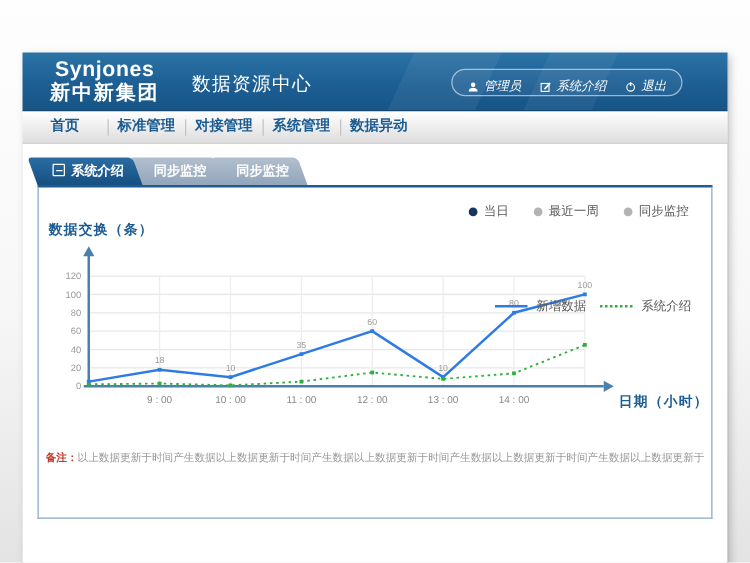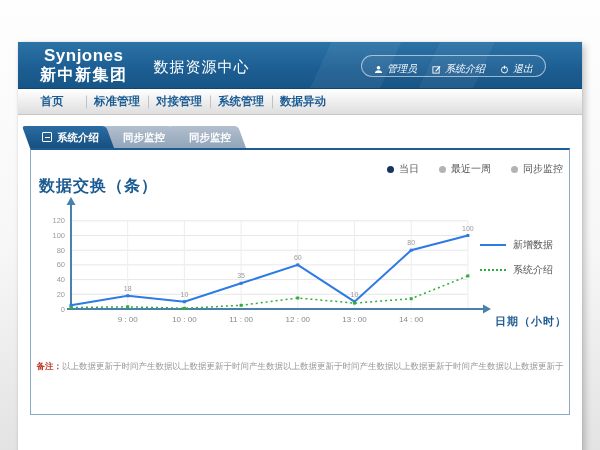--- a/index.html
+++ b/index.html
@@ -38,28 +38,28 @@
     color:#fff;font-size:10.5px;font-weight:bold;cursor:pointer;z-index:1;}
   .tab::before{content:"";position:absolute;left:0;right:7px;top:0;bottom:0;z-index:-1;
     background:linear-gradient(180deg,#b2bfce,#92a5ba);transform:skewX(20deg);transform-origin:100% 100%;
     border-radius:3px 4px 0 0;}
   .tab.active{z-index:3;}
   .tab.active::before{background:linear-gradient(180deg,#2a6da3,#174f80);}
   .tab-icon{display:inline-block;width:8px;height:8px;border:1px solid #fff;border-radius:1px;
     margin-right:5px;vertical-align:-1px;background:linear-gradient(#fff 0 0) center/5px 1px no-repeat;}
   
   .panel{border:1px solid #89a9c7;border-top:2px solid #1c5c92;height:264px;position:relative;background:#fff;}
-  .radio-group{position:absolute;top:12px;right:6px;display:flex;gap:20px;}
+  .radio-group{position:absolute;top:12px;right:18px;display:flex;gap:20px;}
   .radio{display:flex;align-items:center;gap:5px;font-size:10px;color:#555;cursor:pointer;}
   .radio-dot{width:7px;height:7px;border-radius:50%;background:#b3b3b3;}
   .radio.selected .radio-dot{background:#17335f;}
-  .ylabel{position:absolute;left:8px;top:26px;font-size:16px;font-weight:bold;color:#1c5c92;letter-spacing:1px;}
+  .ylabel{position:absolute;left:8px;top:26px;font-size:11px;font-weight:bold;color:#1c5c92;letter-spacing:1px;}
   .chart{position:absolute;left:0;top:45px;width:537px;height:145px;}
   .chart svg{font-family:"Liberation Sans",sans-serif;}
-  .legend{position:absolute;top:88px;right:16px;display:flex;flex-direction:column;gap:11px;text-align:right;}
+  .legend{position:absolute;top:88px;right:16px;display:flex;flex-direction:row;gap:11px;text-align:right;}
   .legend-row{display:flex;align-items:center;gap:7px;font-size:10px;color:#555;}
   .legend-line{width:26px;height:0;border-top:2px solid #2e7be4;}
   .legend-line.dotted{border-top-style:dotted;}
   .note{position:absolute;left:0;right:0;top:211px;text-align:center;font-size:8.5px;color:#999;
     white-space:nowrap;}
   .note-prefix{color:#c0392b;font-weight:bold;}
 </style>
 </head>
 <body>
 

